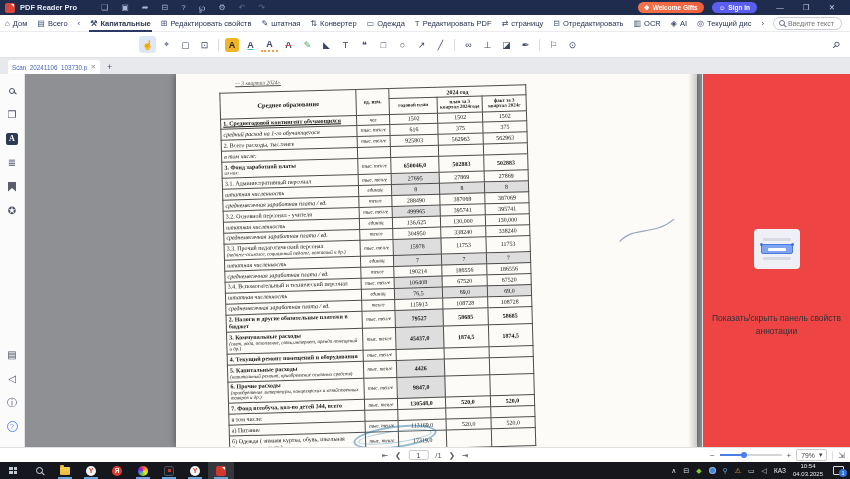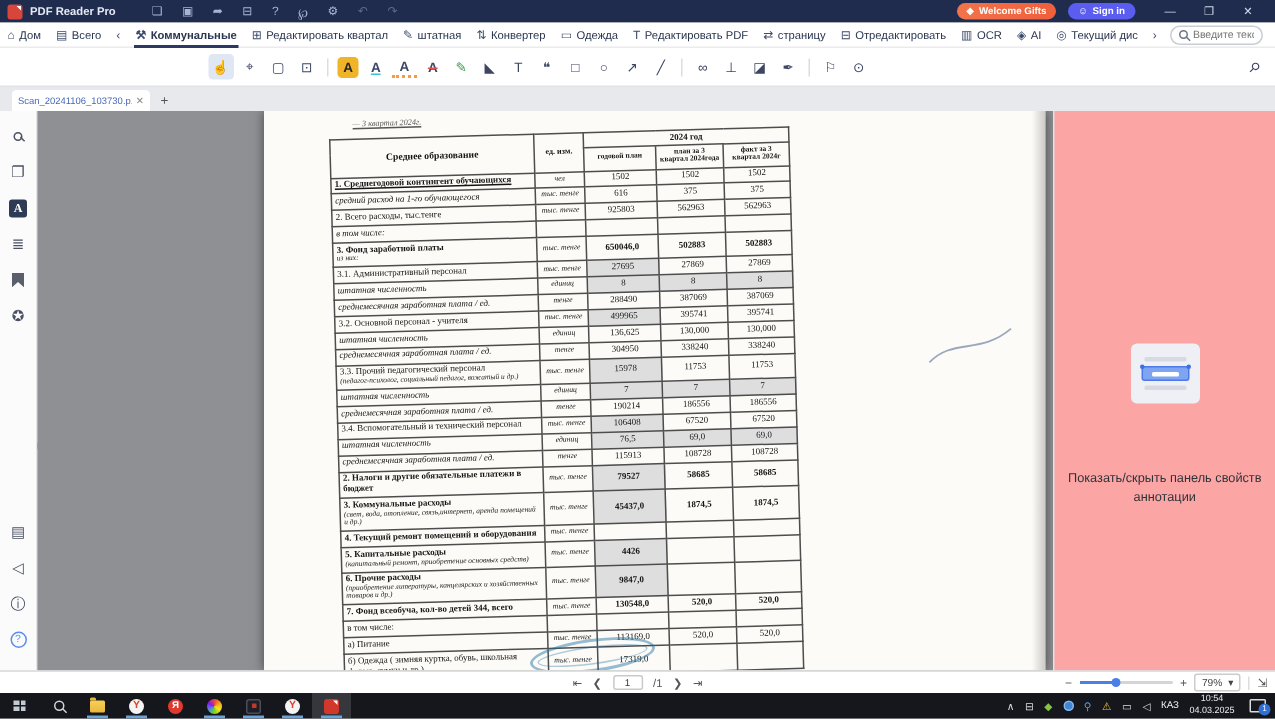--- a/index.html
+++ b/index.html
@@ -81,21 +81,21 @@
 .row.lb .lbl{font-weight:bold;text-decoration:underline}
 .row.bold .lbl{font-weight:bold}
 .row.bold .c-v{font-weight:600}
 .row.hl .c1{background:#dedede}
 .row.hlall .c1,.row.hlall .c2,.row.hlall .c3{background:#dedede}
 .stamp{position:absolute;left:170px;top:350px;width:84px;height:22px;border:2px solid rgba(23,108,160,.45);border-radius:50%;transform:rotate(-6deg)}
 .stamp::after{content:'';position:absolute;inset:3px;border:1px solid rgba(23,108,160,.35);border-radius:50%}
 .swoosh{position:absolute;left:440px;top:148px}
 
 
-.rightpanel{position:absolute;right:0;top:74px;width:148px;bottom:32px;background:#fca5a5;border-left:1px solid #e2e2e6}
+.rightpanel{position:absolute;right:0;top:74px;width:148px;bottom:32px;background:#ef4444;border-left:1px solid #e2e2e6}
 .illus{position:absolute;left:50%;top:155px;transform:translateX(-50%);width:46px;height:40px;background:#eef0f5;border-radius:4px;display:flex;flex-direction:column;align-items:center;justify-content:center;gap:3px}
 .illine{width:28px;height:3px;background:#d7dae2;border-radius:1px}
 .ilsel{width:32px;height:10px;background:#7ea4f2;border:1px solid #4d7ae6;border-radius:2px;position:relative;display:flex;align-items:center;justify-content:center}
 .ilsel i{display:block;width:18px;height:3px;background:#fff;border-radius:1px}
 .ilsel::before,.ilsel::after{content:'';position:absolute;width:3px;height:3px;background:#3f6fe0;border-radius:50%;top:-2px}
 .ilsel::before{left:-2px}.ilsel::after{right:-2px}
 .tooltip{position:absolute;left:50%;top:238px;transform:translateX(-50%);width:132px;text-align:center;font-size:8.5px;line-height:1.55;color:#2f3338}
 
 
 .statusbar{position:absolute;left:0;right:0;bottom:17px;height:15px;background:#fff;border-top:1px solid #e0e0e0}
@@ -173,24 +173,24 @@
           <span class="mic">⌂</span>
           <span>Дом</span>
         </span><span class="mi">
           <span class="mic">▤</span>
           <span>Всего</span>
         </span><span class="mi chev">
           <span class="mic">‹</span>
           <span></span>
         </span><span class="mi active">
           <span class="mic">⚒</span>
-          <span>Коммунальные</span>
+          <span>Капитальные</span>
         </span><span class="mi">
           <span class="mic">⊞</span>
-          <span>Редактировать квартал</span>
+          <span>Редактировать свойств</span>
         </span><span class="mi">
           <span class="mic">✎</span>
           <span>штатная</span>
         </span><span class="mi">
           <span class="mic">⇅</span>
           <span>Конвертер</span>
         </span><span class="mi">
           <span class="mic">▭</span>
           <span>Одежда</span>
         </span><span class="mi">

